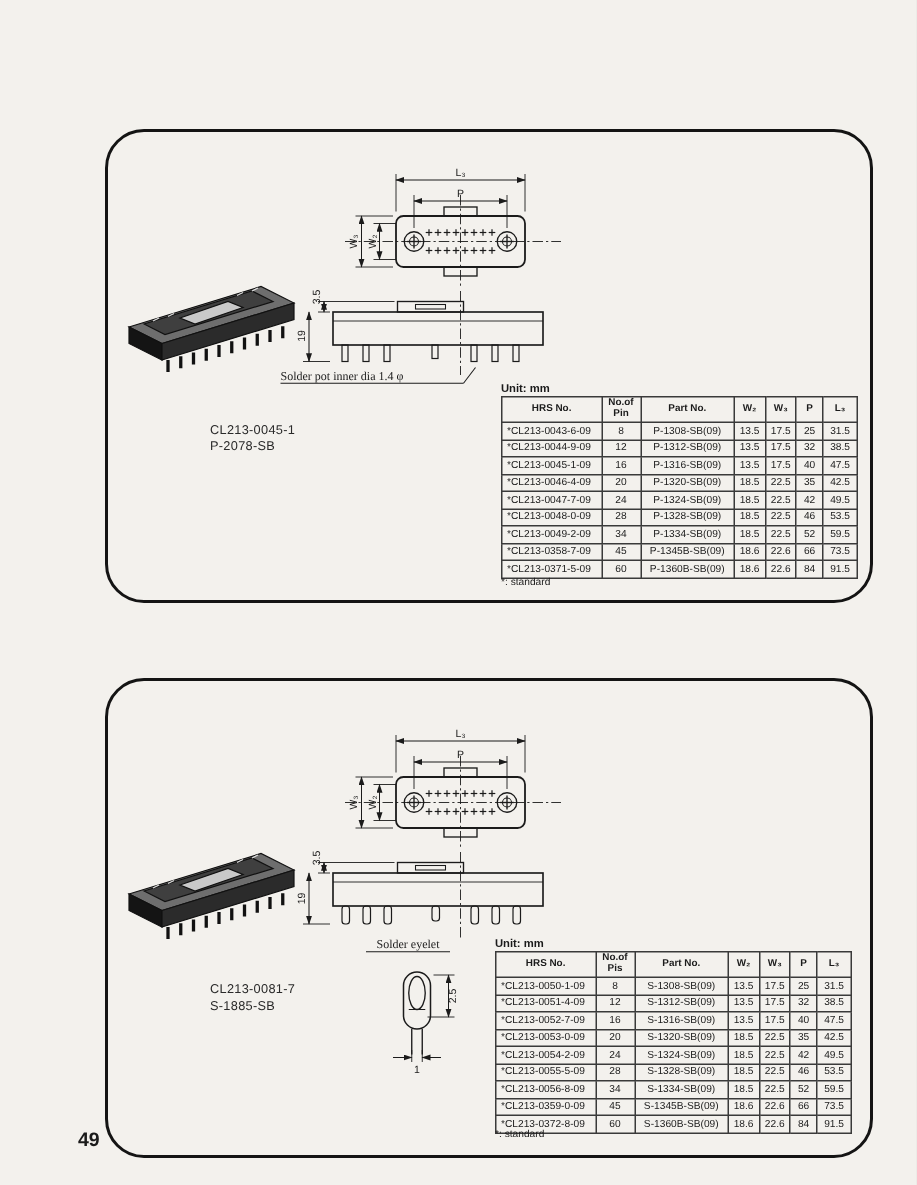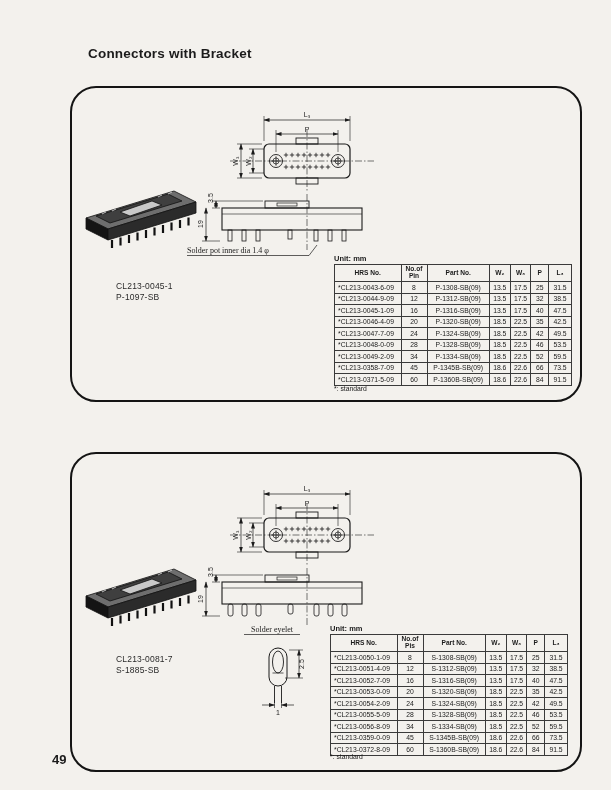--- a/index.html
+++ b/index.html
@@ -17,41 +17,40 @@
     font-family:"Liberation Serif", serif; white-space:nowrap; z-index:0;
   }
   .panel{
     position:absolute; left:70px; width:508px;
     border:2.5px solid #141414; border-radius:26px;
     background:transparent; z-index:1;
   }
   #panel-1{top:86px; height:312px;}
   #panel-2{top:452px; height:316px;}
   .panel svg{position:absolute; left:0; top:0;}
-  .model-label{font-size:8.5px; line-height:1.3; color:#2a2a2a; letter-spacing:.2px;}
+  .model-label{font-size:8.5px; line-height:1.3; color:#2a2a2a; letter-spacing:.2px;margin-left:24px;}
   .unit-label{font-size:7.5px; font-weight:bold; text-align:left;}
   .spec-table{border-collapse:collapse; table-layout:fixed; background:transparent;}
   .spec-table th,.spec-table td{
     border:1px solid #3a3a3a; font-size:6.8px; text-align:center;
     padding:0 1px; height:10.5px; line-height:1.05; overflow:hidden; white-space:nowrap;
   }
   .spec-table th{font-weight:bold; white-space:pre-line; height:16px; font-size:6.6px;}
   .spec-table td.col-hrs{text-align:left; padding-left:3px;}
   .footnote{font-size:6.8px;}
   #page-number{left:52px; top:752px; font-size:13px; font-weight:bold;}
   .tline{stroke:#1b1b1b; fill:none;}
   .dim-text{font-size:7px; fill:#1b1b1b;}
   .callout-text{font-size:8px; fill:#1b1b1b; font-family:"Liberation Serif", serif;}
 </style>
 </head>
 <body>
 
 <div id="page">
 
-  <div class="abs" id="doc-title">Connectors with Bracket</div>
 
   <div class="panel" id="panel-1">
 
     <svg width="506" height="310" viewBox="0 0 506 310">
       <defs>
         <marker id="arr" markerWidth="8" markerHeight="8" refX="5.5" refY="2" orient="auto-start-reverse" markerUnits="userSpaceOnUse">
           <path d="M0,0L6,2L0,4Z" fill="#1b1b1b"></path>
         </marker>
         <g id="pincross" stroke="#1b1b1b" stroke-width="0.8">
           <line x1="-2.2" y1="0" x2="2.2" y2="0"></line>
@@ -163,21 +162,21 @@
         <text class="callout-text" x="115" y="165">Solder pot inner dia 1.4 φ</text>
         <line class="tline" x1="115" y1="167.5" x2="237" y2="167.5" stroke-width="0.7"></line>
         <line class="tline" x1="237" y1="167.5" x2="245" y2="157" stroke-width="0.7"></line>
       </g>
 
       <use href="#isoconn"></use>
     </svg>
 
     <div class="abs model-label" style="left:44px; top:193px;">
       <div>CL213-0045-1</div>
-      <div>P-1097-SB</div>
+      <div>P-2078-SB</div>
     </div>
 
     <div class="abs unit-label" style="left:262px; top:166px; width:238px;">Unit: mm</div>
 
     <table class="spec-table abs" style="left:262px; top:176px; width:238px;">
       <colgroup>
           <col style="width:64px">
           <col style="width:25px">
           <col style="width:60px">
           <col style="width:20px">

